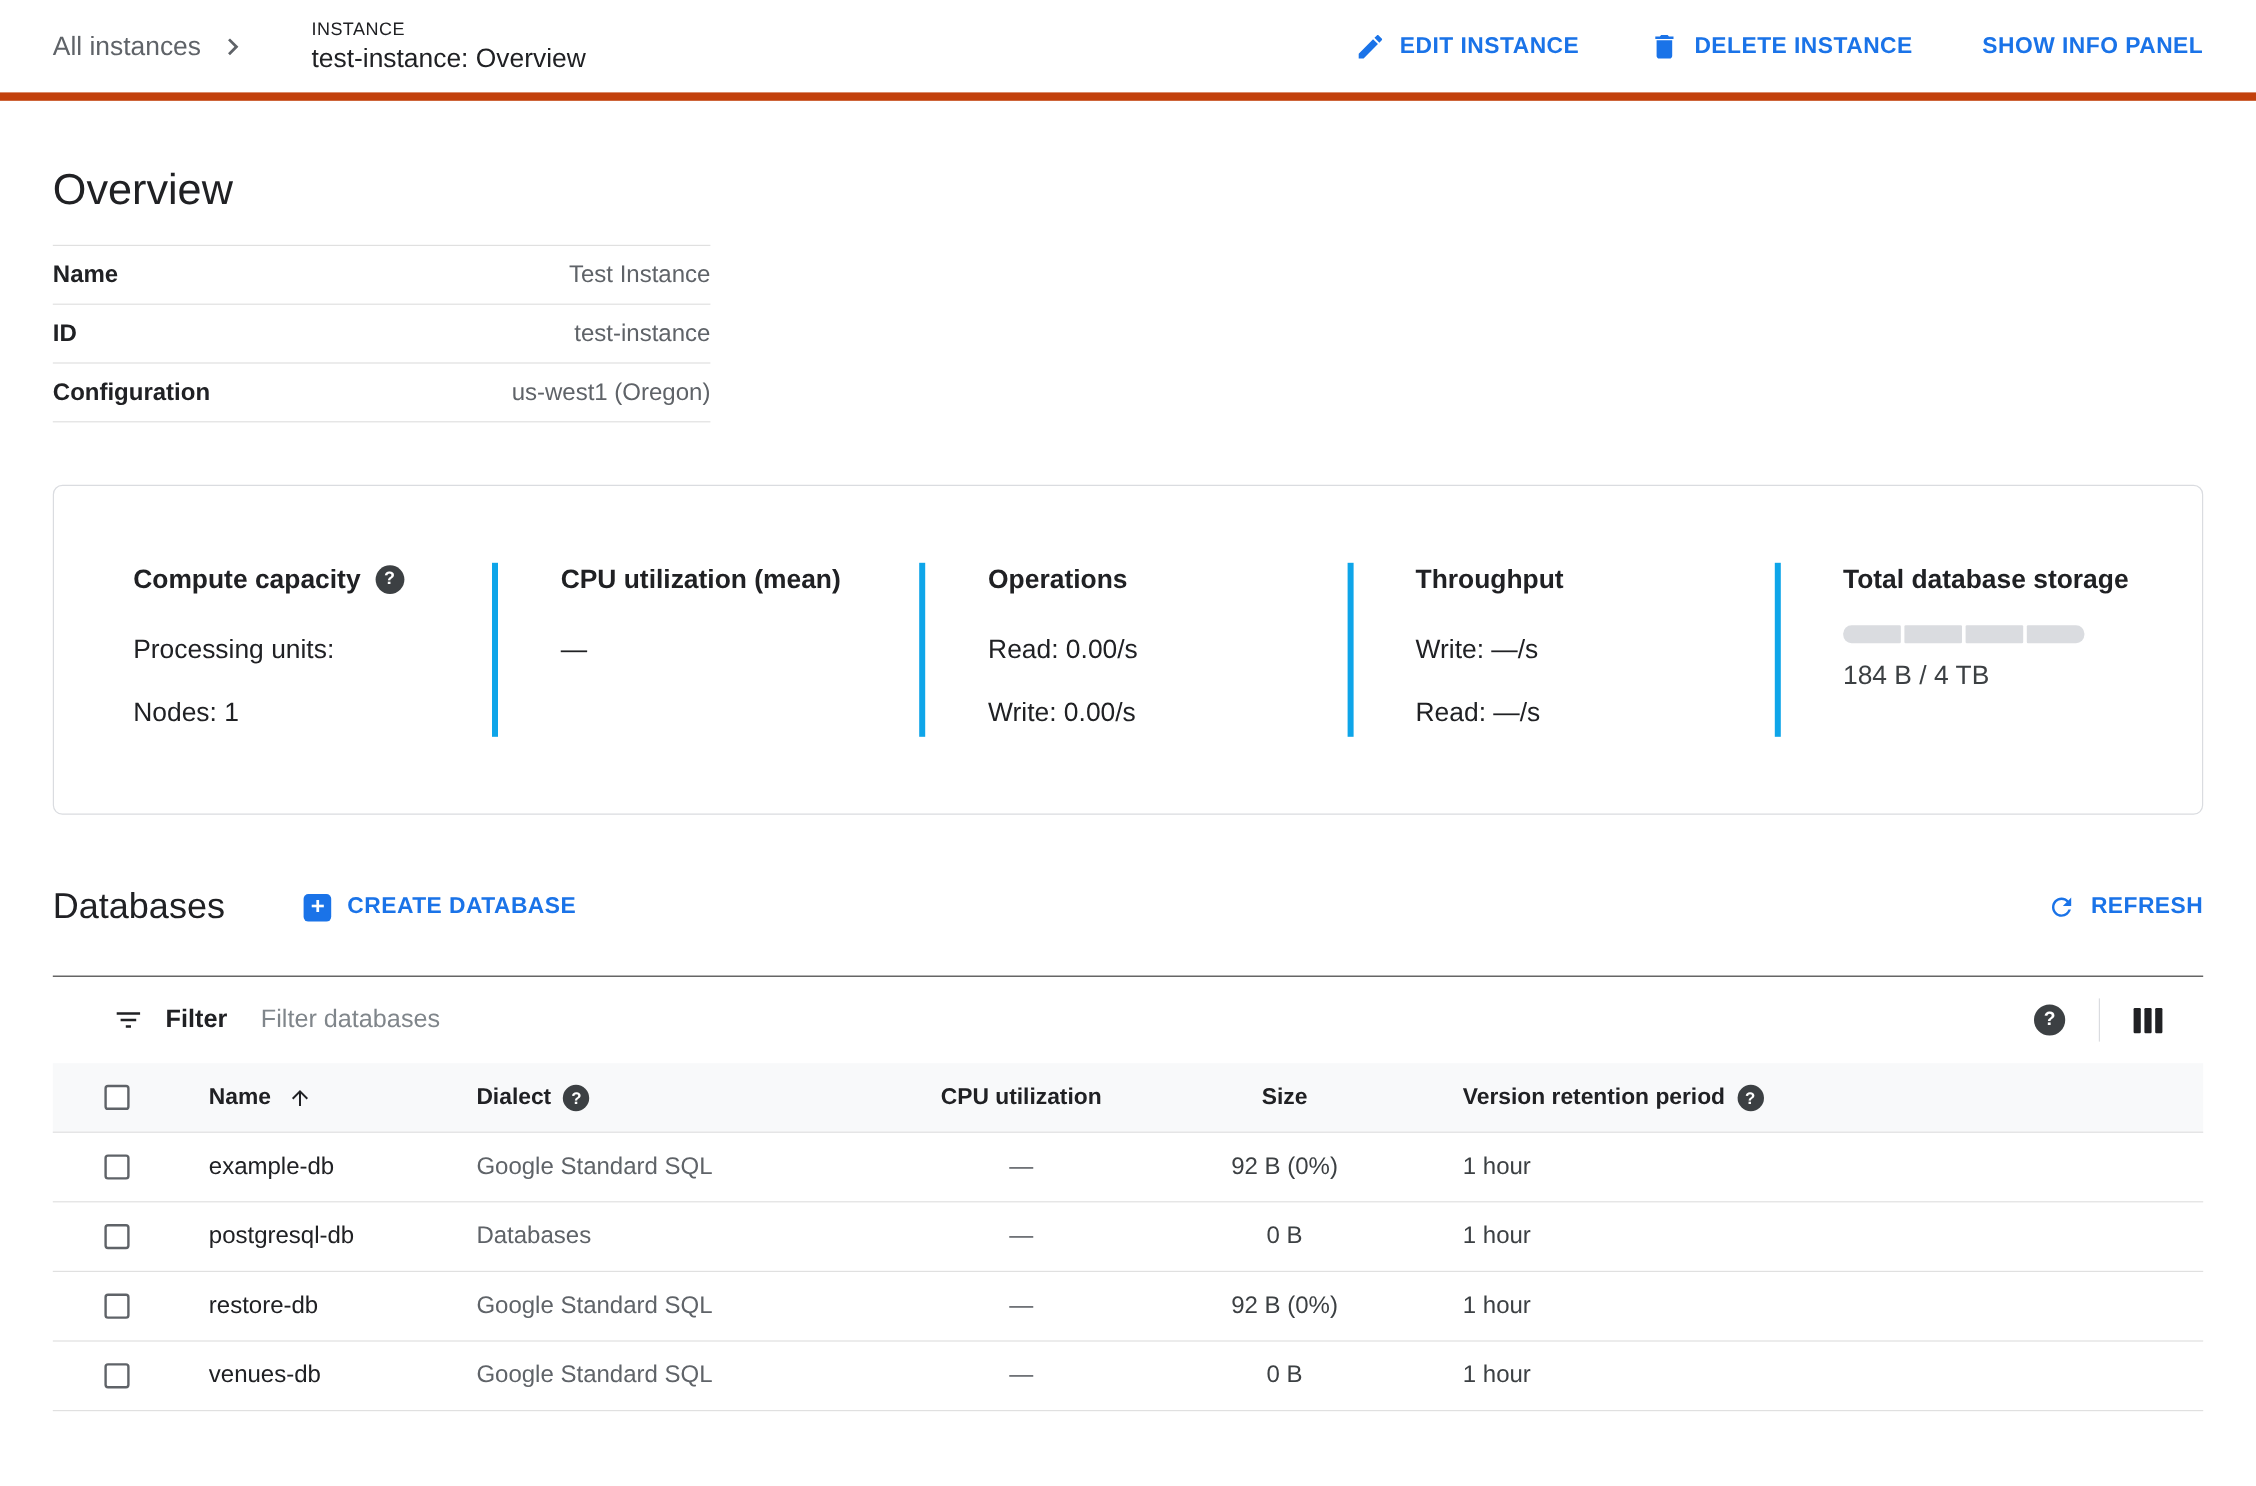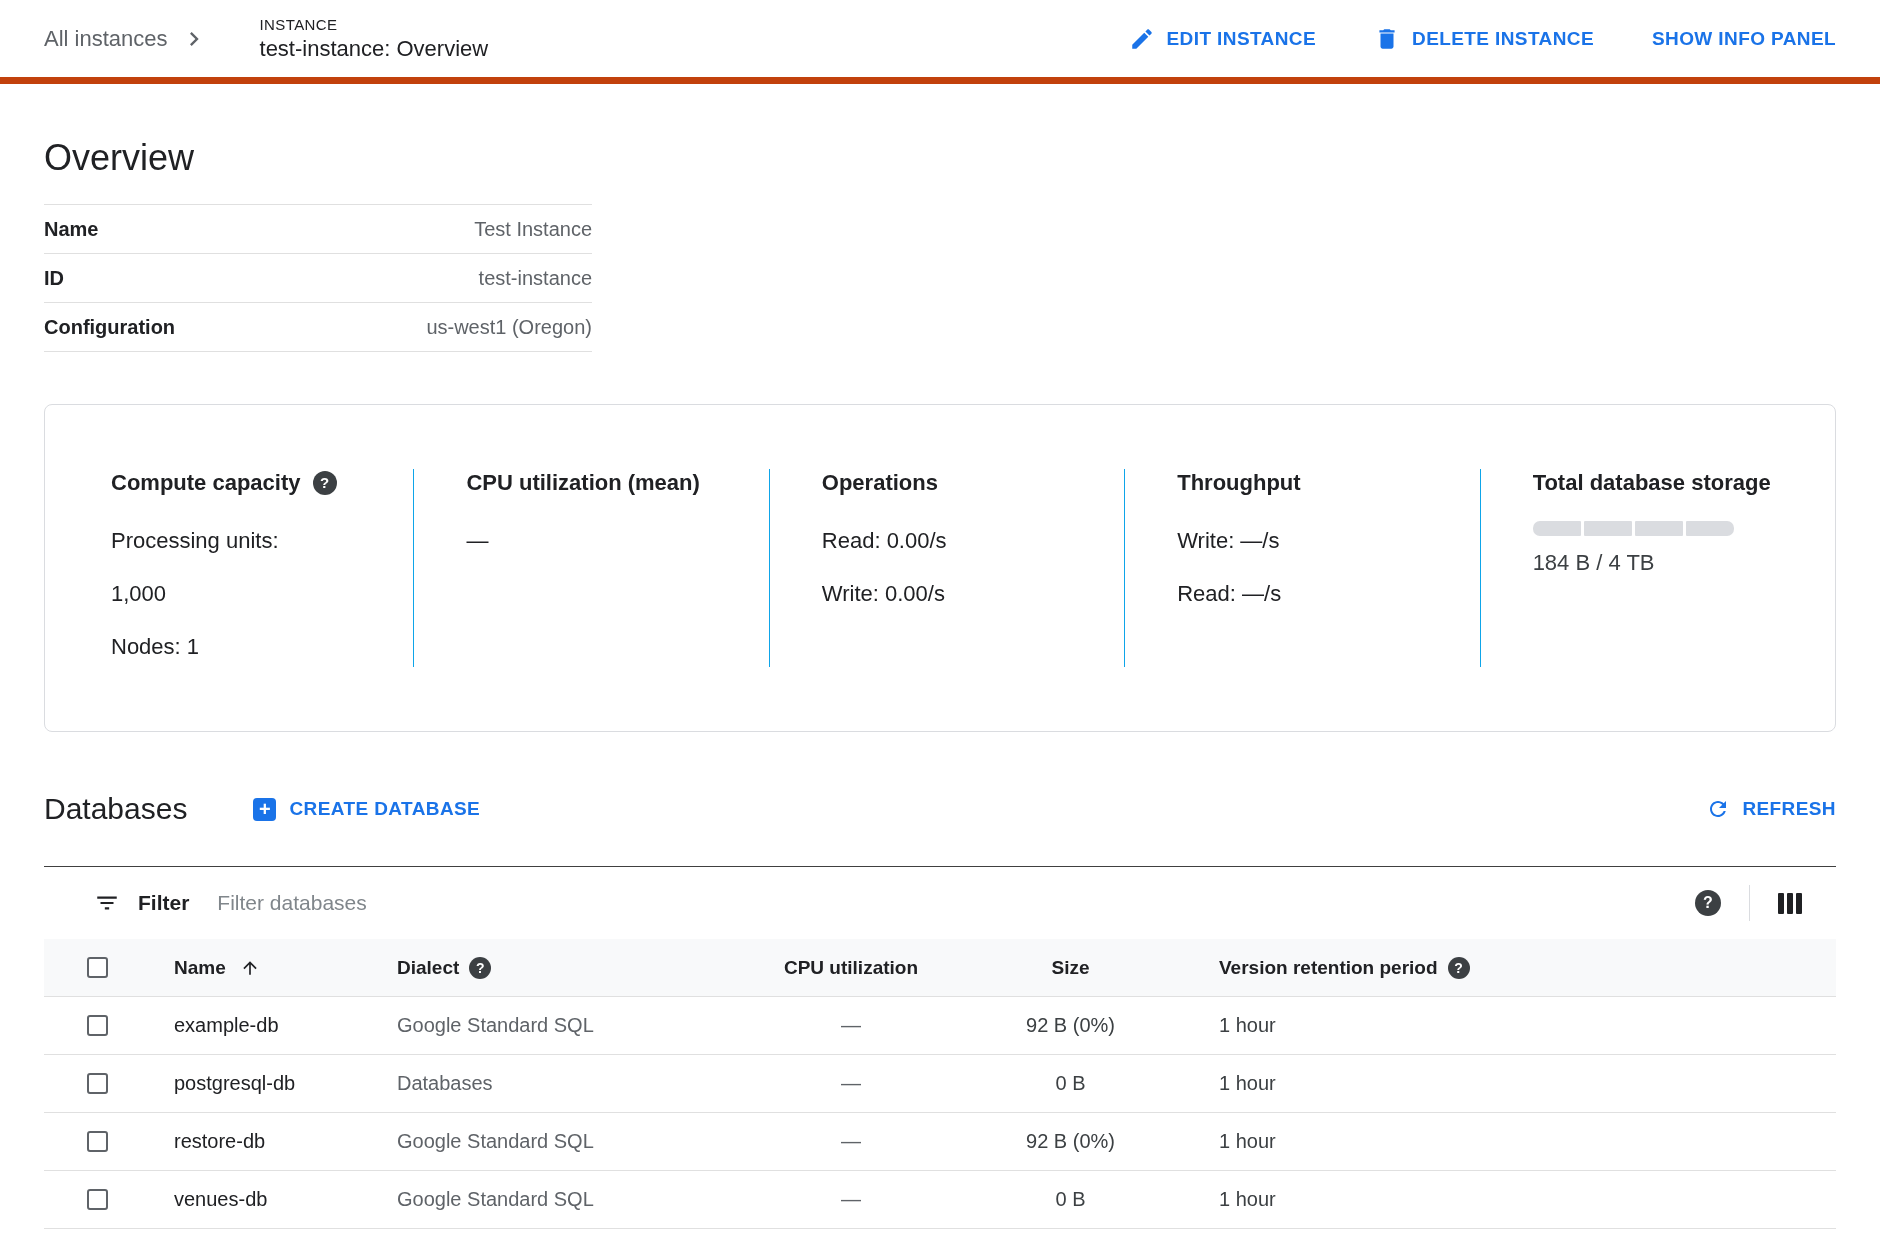--- a/index.html
+++ b/index.html
@@ -37,21 +37,21 @@
   .kv-label { font-weight: 700; }
   .kv-value { color: #5f6368; }
 
   
   .metrics-card {
     margin-top: 52px; border: 1px solid #dadce0; border-radius: 8px;
     display: flex; padding: 64px 0;
   }
   .metric-col { flex: 1; padding: 0 40px 0 52px; }
   .metric-col:first-child { padding-left: 66px; }
-  .metric-col + .metric-col { border-left: 1px solid #0ea5e9; }
+  .metric-col + .metric-col { border-left: 5px solid #0ea5e9; }
   .metric-title {
     font-size: 22px; font-weight: 700; line-height: 28px;
     display: flex; align-items: center; gap: 12px; margin-bottom: 24px;
   }
   .metric-line { font-size: 22px; color: #202124; line-height: 40px; margin-top: 13px; }
   .storage-bar { display: flex; gap: 3px; margin: 16px 0 14px; }
   .storage-seg { width: 48px; height: 15px; background: #dadce0; border-radius: 1px; }
   .storage-seg:first-child { border-radius: 7px 1px 1px 7px; }
   .storage-seg:last-child { border-radius: 1px 7px 7px 1px; }
   .storage-text { font-size: 22px; color: #3c4043; }
@@ -173,21 +173,20 @@
     </div>
   </div>
 
   <div class="metrics-card">
     <div class="metric-col">
       <div class="metric-title">
         <span>Compute capacity</span>
         <span class="help-dot hd-24">?</span>
       </div>
       <div class="metric-line">Processing units:</div>
-      <div class="metric-line">1,000</div>
       <div class="metric-line">Nodes: 1</div>
     </div>
     <div class="metric-col">
       <div class="metric-title">
         <span>CPU utilization (mean)</span>
       </div>
       <div class="metric-line">—</div>
     </div>
     <div class="metric-col">
       <div class="metric-title">

